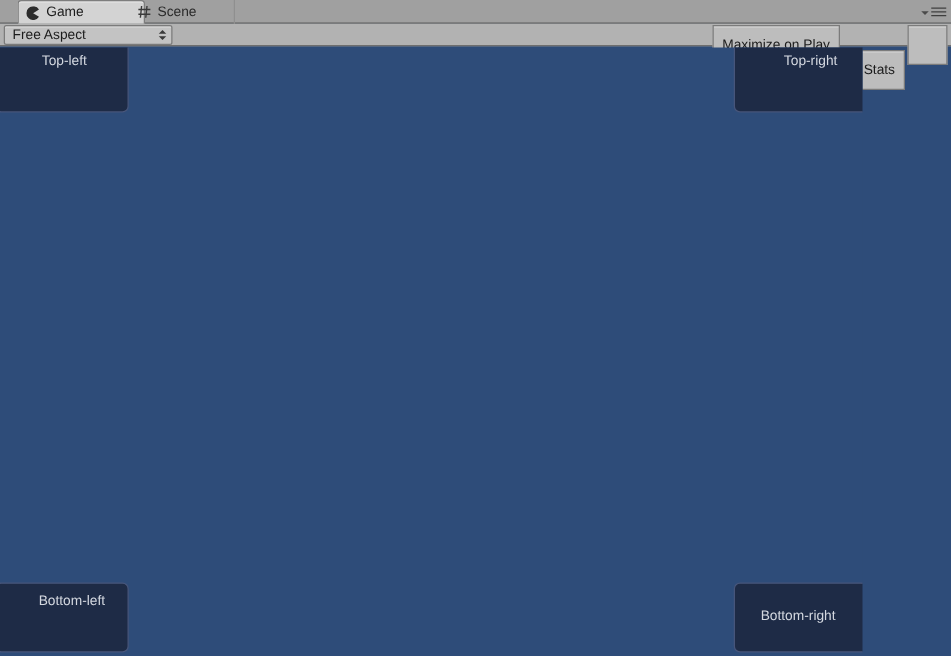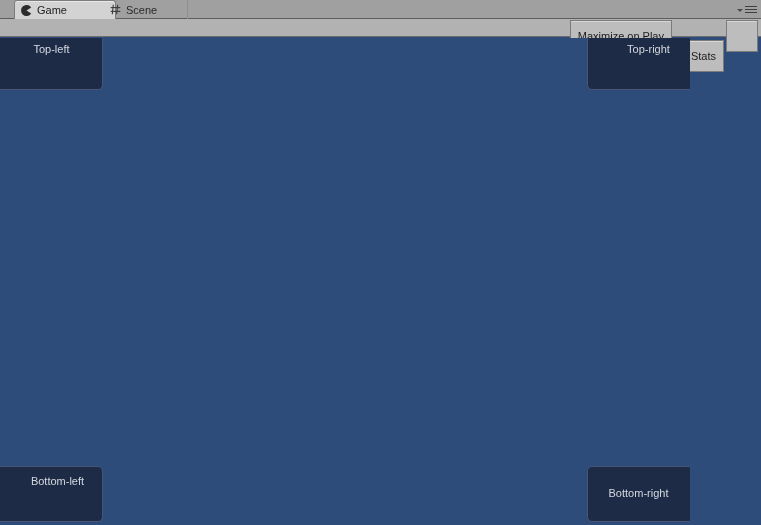--- a/index.html
+++ b/index.html
@@ -273,20 +273,27 @@
       <span class="menu-lines">
         <i></i>
           <i></i>
           <i></i>
       </span>
     </div>
   </div>
 
   <div class="toolbar">
 
+    <div class="aspect-dropdown">
+      <span class="aspect-label">Free Aspect</span>
+      <span class="updown">
+        <span class="up"></span>
+        <span class="dn"></span>
+      </span>
+    </div>
 
     <div class="tool-btn tool-maximize">Maximize on Play</div>
     <div class="tool-btn tool-stats">Stats</div>
     <div class="tool-btn tool-gizmos"></div>
   </div>
 
   <div class="gameview">
 
     <div class="panel panel-tl">
       <span class="panel-label">Top-left</span>

